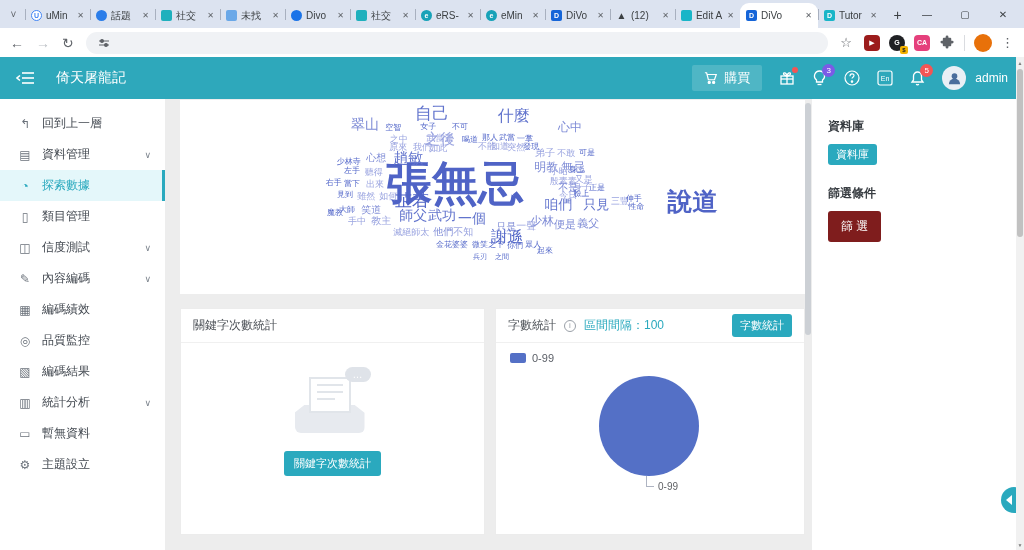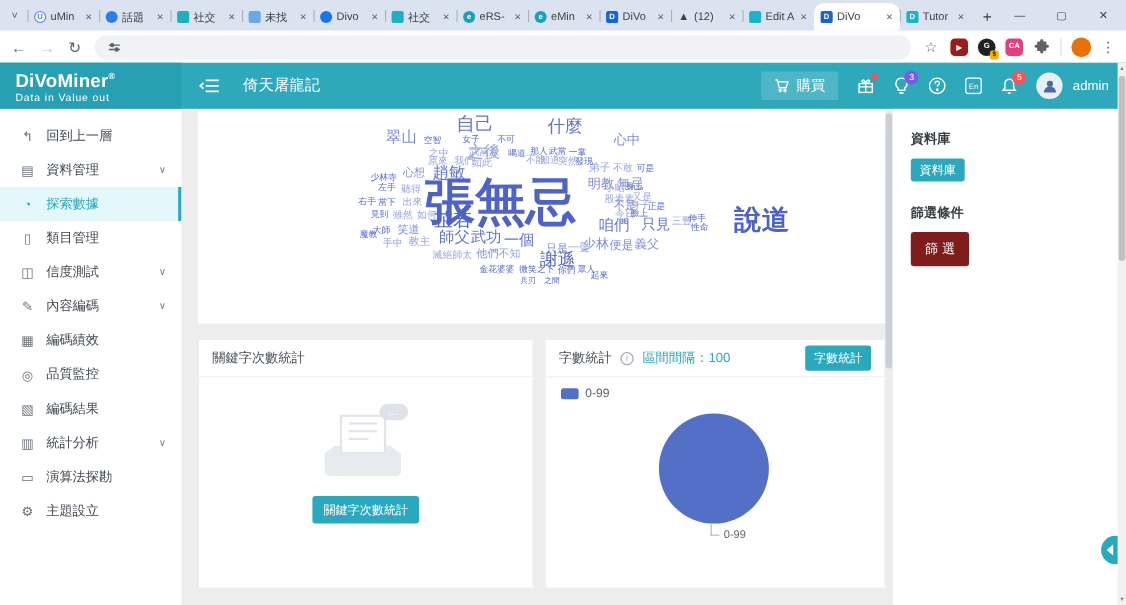--- a/index.html
+++ b/index.html
@@ -243,24 +243,20 @@
           <path d="M13 6h-1V4c0-.6-.4-1-1-1H9V2a1.5 1.5 0 0 0-3 0v1H4c-.6 0-1 .4-1 1v2H2a1.5 1.5 0 0 0 0 3h1v2c0 .6.4 1 1 1h2v1a1.5 1.5 0 0 0 3 0v-1h2c.6 0 1-.4 1-1V9h1a1.5 1.5 0 0 0 0-3z"></path>
         </svg>
     </span>
     <span class="vdiv"></span>
     <span class="profile"></span>
     <span class="menu-dots">⋮</span>
   </div>
 </div>
 
 <div class="app-header">
-  <div class="logo-block">
-    <div class="logo-line"><span>DiVoMiner</span><sup>®</sup></div>
-    <div class="tagline">Data in  Value out</div>
-  </div>
   <span class="menu-toggle">
     <svg width="18" height="14" viewBox="0 0 18 14">
         <g stroke="#fff" stroke-width="1.6">
       <line x1="6" y1="2" x2="18" y2="2"></line>
           <line x1="6" y1="7" x2="18" y2="7"></line>
           <line x1="6" y1="12" x2="18" y2="12"></line>
       <path d="M4 4.5 1 7l3 2.5" fill="none"></path>
         </g>
       </svg>
   </span>
@@ -360,21 +356,21 @@
       <span class="side-icon">▧</span>
       <span>編碼結果</span>
     </div>
     <div class="side-item">
       <span class="side-icon">▥</span>
       <span>統計分析</span>
       <span class="side-chevron">∨</span>
     </div>
     <div class="side-item">
       <span class="side-icon">▭</span>
-      <span>演算法探勘</span>
+      <span>暫無資料</span>
     </div>
     <div class="side-item">
       <span class="side-icon">⚙</span>
       <span>主題設立</span>
     </div>
   </div>
 
 <div id="main">
   <div class="card" id="wc-card">
     <div id="wc-cloud">

